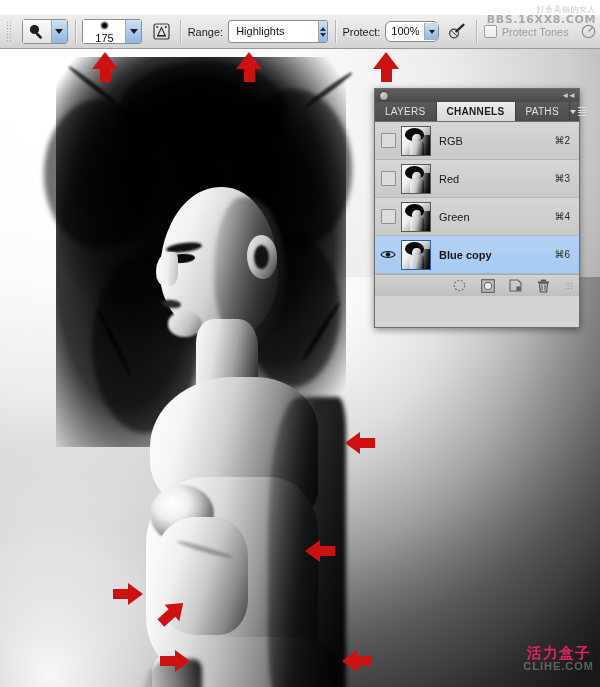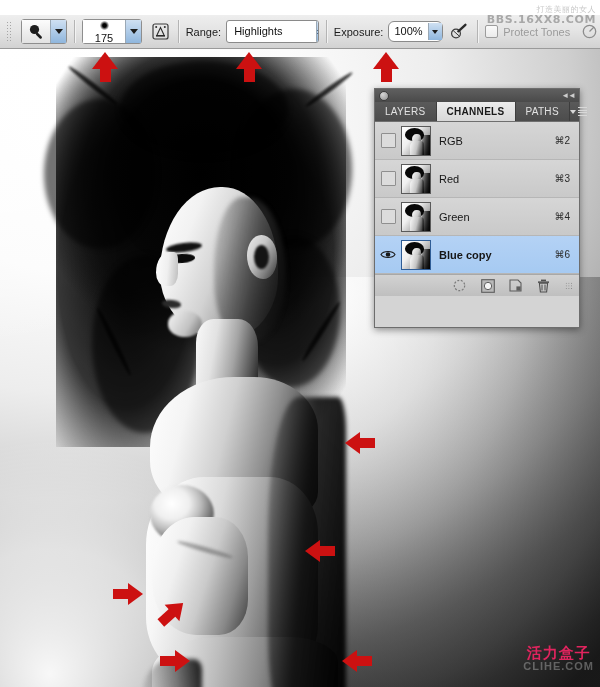--- a/index.html
+++ b/index.html
@@ -310,21 +310,21 @@
   <div class="combo">
     <div class="combo-val">Highlights</div>
     <div class="spin">
       <div class="spin-up"></div>
         <div class="spin-dn"></div>
     </div>
   </div>
 
   <div class="sep"></div>
 
-  <div class="lbl">Exposure:</div>
+  <div class="lbl">Protect:</div>
   <div class="numbox">
     <span>100%</span>
     <div class="dd-arrow">
         <div class="caret" style="border-top-width:4px;border-left-width:3.5px;border-right-width:3.5px;"></div>
       </div>
   </div>
 
   <div class="iconbtn" style="margin-left:7px;">
     <svg width="19" height="19" viewBox="0 0 19 19">
       <circle cx="6" cy="11.5" r="4.4" fill="none" stroke="#3a3a3a" stroke-width="1.2"></circle>

